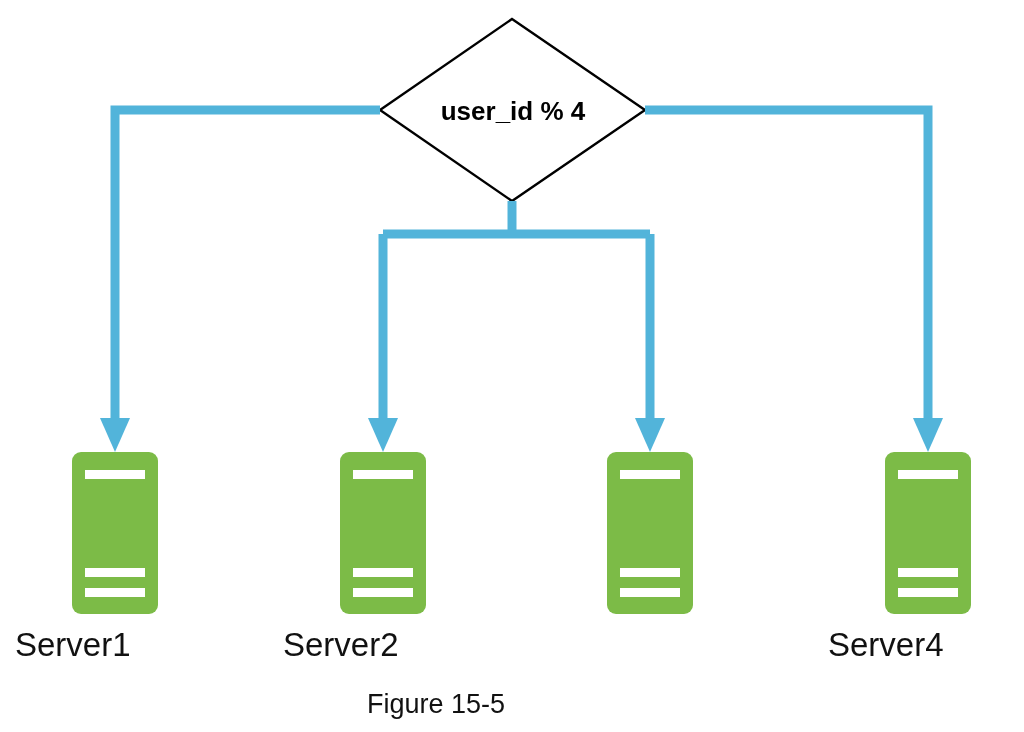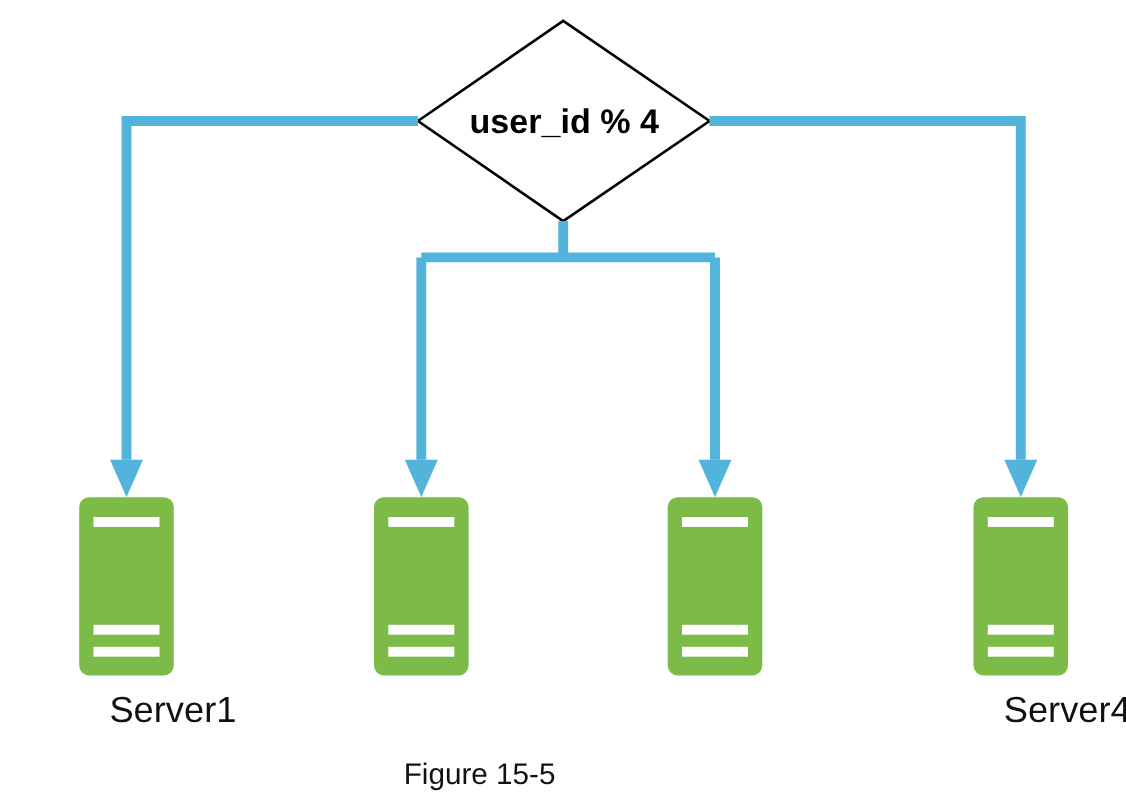--- a/index.html
+++ b/index.html
@@ -23,21 +23,21 @@
     top: 0;
     width: 1024px;
     height: 732px;
   }
   .decision-label {
     position: absolute;
     left: 380px;
     top: 94px;
     width: 266px;
     text-align: center;
-    font-size: 31px;
+    font-size: 26px;
     font-weight: bold;
     color: #000000;
     letter-spacing: 0px;
     line-height: 34px;
     white-space: nowrap;
   }
   .server {
     position: absolute;
     width: 86px;
     height: 162px;
@@ -50,21 +50,21 @@
     left: 13px;
     right: 13px;
     height: 9px;
   }
   .server .slot.s1 { top: 18px; }
   .server .slot.s2 { top: 116px; }
   .server .slot.s3 { top: 136px; }
   .server-label {
     position: absolute;
     width: 200px;
-    text-align: right;
+    text-align: left;
     font-size: 33px;
     color: #111111;
     line-height: 38px;
     white-space: nowrap;
   }
   .figure-caption {
     position: absolute;
     left: 0;
     top: 689px;
     width: 872px;
@@ -106,20 +106,21 @@
     <div class="slot s2"></div>
     <div class="slot s3"></div>
   </div>
   <div class="server-label" style="left:15px; top:626px;">Server1</div>
 
   <div class="server" style="left:340px; top:452px;">
     <div class="slot s1"></div>
     <div class="slot s2"></div>
     <div class="slot s3"></div>
   </div>
+  <div class="server-label" style="left:283px; top:626px;">Server2</div>
 
   <div class="server" style="left:607px; top:452px;">
     <div class="slot s1"></div>
     <div class="slot s2"></div>
     <div class="slot s3"></div>
   </div>
 
   <div class="server" style="left:885px; top:452px;">
     <div class="slot s1"></div>
     <div class="slot s2"></div>

